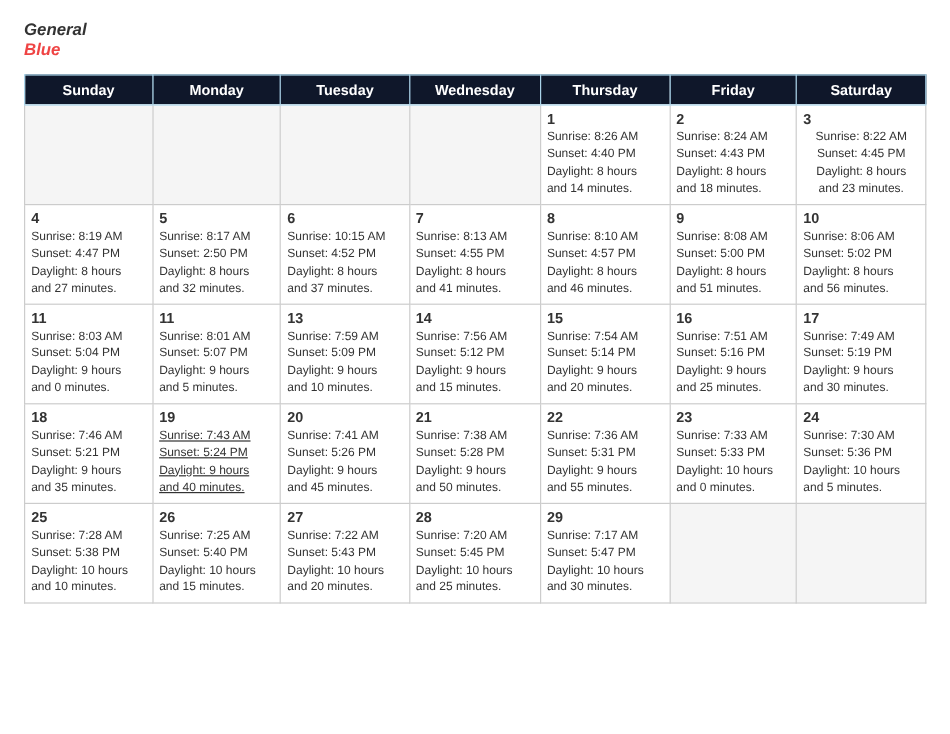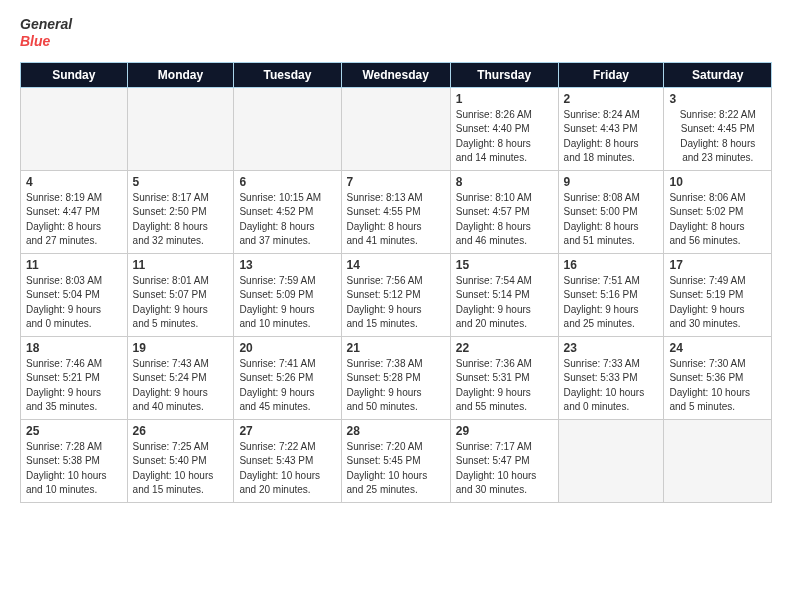--- a/index.html
+++ b/index.html
@@ -232,21 +232,21 @@
       <tr>
         <td>
           <div class="day-number">18</div>
           <div class="day-info" style="white-space: pre-line;">Sunrise: 7:46 AM
 Sunset: 5:21 PM
 Daylight: 9 hours
 and 35 minutes.</div>
         </td>
         <td>
           <div class="day-number">19</div>
-          <div class="day-info" style="white-space: pre-line;">Sunrise: 7:43 AM
+          <div class="day-info" style="white-space: pre-line; text-decoration: underline;">Sunrise: 7:43 AM
 Sunset: 5:24 PM
 Daylight: 9 hours
 and 40 minutes.</div>
         </td>
         <td>
           <div class="day-number">20</div>
           <div class="day-info" style="white-space: pre-line;">Sunrise: 7:41 AM
 Sunset: 5:26 PM
 Daylight: 9 hours
 and 45 minutes.</div>

